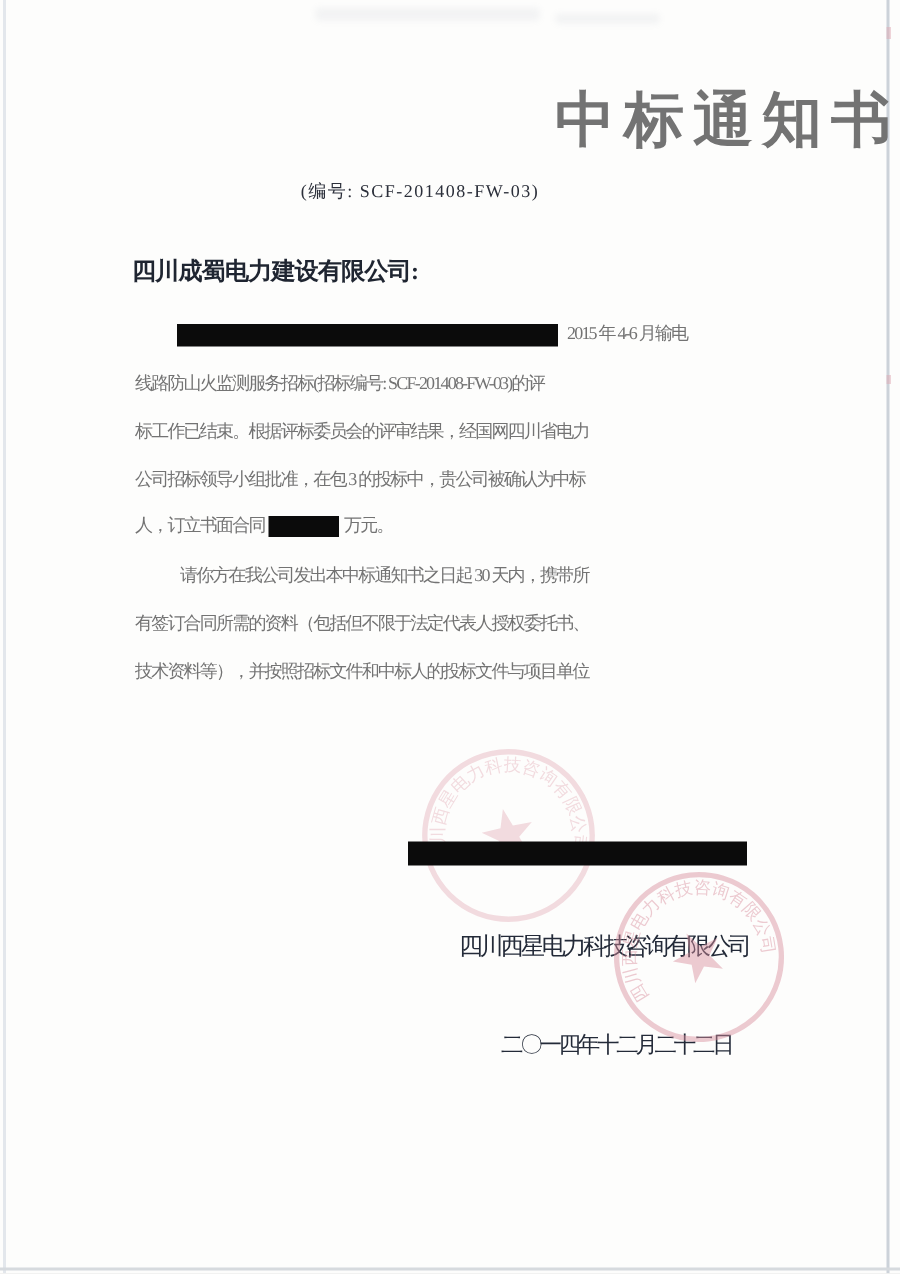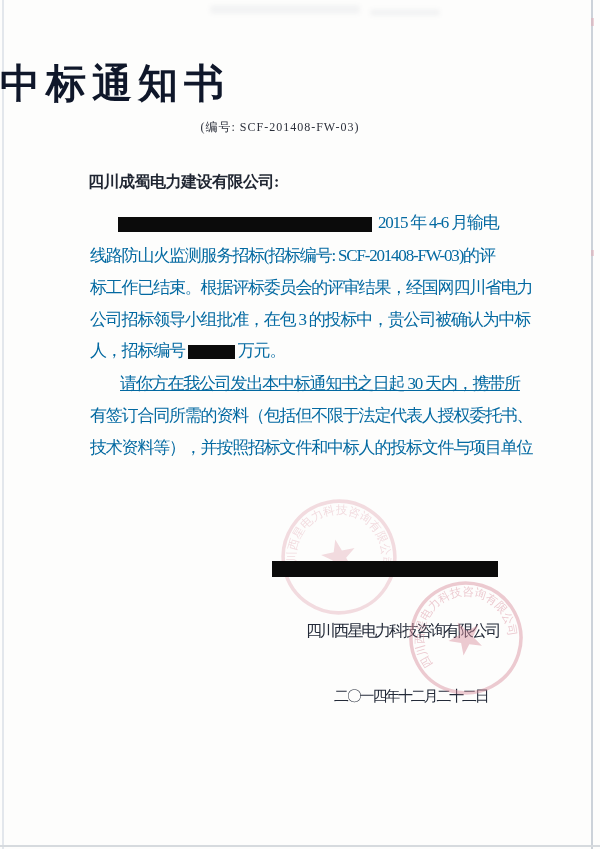--- a/index.html
+++ b/index.html
@@ -9,34 +9,34 @@
     font-family:"Liberation Serif","DejaVu Serif",serif;
   }
   
   .edge-left{position:absolute;left:2px;top:0;width:2px;height:849px;background:#e3e7ec;}
   .edge-right{position:absolute;left:591px;top:0;width:2px;height:849px;background:#ccd2d9;}
   .edge-bottom{position:absolute;left:0;top:845px;width:600px;height:2px;background:#d6dade;}
   .bleed{position:absolute;background:#9aa2b0;opacity:.10;filter:blur(2px);border-radius:3px;}
   .tick{position:absolute;left:591px;width:3px;background:#e0a9b4;opacity:.5;}
 
   .title{
-    position:absolute;left:0;top:60px;width:600px;text-align:left;
-    font-size:40px;font-weight:bold;letter-spacing:6px;color:#0f172a;
-    line-height:48px;white-space:nowrap;
+    position:absolute;left:0;top:60px;width:600px;text-align:right;
+    font-size:40px;font-weight:bold;letter-spacing:6px;color:#737373;
+    line-height:48px;white-space:nowrap;font-family:Liberation Mono, monospace;
   }
   .docno{
     position:absolute;left:0;top:119px;width:560px;text-align:center;
     font-size:12px;color:#2b2f3a;letter-spacing:1px;white-space:nowrap;
   }
   .salutation{
     position:absolute;left:88px;top:172px;font-size:16px;font-weight:bold;
     color:#1f2531;letter-spacing:-0.5px;white-space:nowrap;line-height:20px;
   }
   .bline{
-    position:absolute;font-size:17px;color:#0369a1;letter-spacing:-1.2px;
+    position:absolute;font-size:12px;color:#737373;letter-spacing:-1.2px;
     white-space:nowrap;line-height:19px;
   }
   .redact{display:inline-block;background:#0b0b0b;vertical-align:middle;}
   .redact-abs{position:absolute;background:#0b0b0b;z-index:4;}
   .sig-company{
     position:absolute;left:306px;top:621px;font-size:16px;color:#232a38;
     letter-spacing:-2.2px;white-space:nowrap;z-index:2;
   }
   .sig-date{
     position:absolute;left:334px;top:687px;font-size:15px;color:#232a38;
@@ -65,24 +65,24 @@
 
   <div class="salutation">四川成蜀电力建设有限公司:</div>
 
   <div class="bline" style="left:118px;top:213px;">
     <span class="redact" style="width:254px;height:15px;margin-right:6px;"></span><span>2015 年 4-6 月输电</span>
   </div>
   <div class="bline" style="left:90px;top:246px;">线路防山火监测服务招标(招标编号: SCF-201408-FW-03)的评</div>
   <div class="bline" style="left:90px;top:278px;">标工作已结束。根据评标委员会的评审结果，经国网四川省电力</div>
   <div class="bline" style="left:90px;top:310px;">公司招标领导小组批准，在包 3 的投标中，贵公司被确认为中标</div>
   <div class="bline" style="left:90px;top:341px;">
-    <span>人，招标编号</span><span class="redact" style="width:47px;height:14px;margin:0 3px;"></span><span>万元。</span>
+    <span>人，订立书面合同</span><span class="redact" style="width:47px;height:14px;margin:0 3px;"></span><span>万元。</span>
   </div>
 
-  <div class="bline" style="left:120px;top:374px;text-decoration:underline;">请你方在我公司发出本中标通知书之日起 30 天内，携带所</div>
+  <div class="bline" style="left:120px;top:374px;">请你方在我公司发出本中标通知书之日起 30 天内，携带所</div>
   <div class="bline" style="left:90px;top:406px;">有签订合同所需的资料（包括但不限于法定代表人授权委托书、</div>
   <div class="bline" style="left:90px;top:438px;">技术资料等），并按照招标文件和中标人的投标文件与项目单位</div>
 
   <svg class="seal seal-upper" viewBox="0 0 140 140">
     <defs>
         <path id="arcA" d="M 30.7 97.5 A 48 48 0 1 1 109.3 97.5"></path>
       </defs>
     <circle cx="70" cy="70" r="62" fill="none" stroke="currentColor" stroke-width="4"></circle>
     <polygon fill="currentColor" points="70,50 74.7,63.5 89,63.8 77.6,72.5 81.8,86.2 70,78 58.2,86.2 62.4,72.5 51,63.8 65.3,63.5"></polygon>
     <text><textPath href="#arcA" startOffset="20">四川西星电力科技咨询有限公司</textPath></text>

